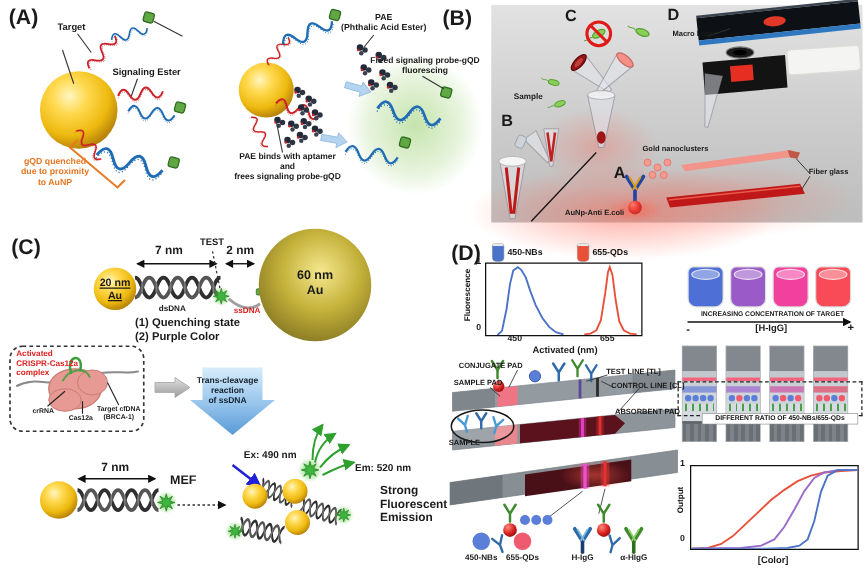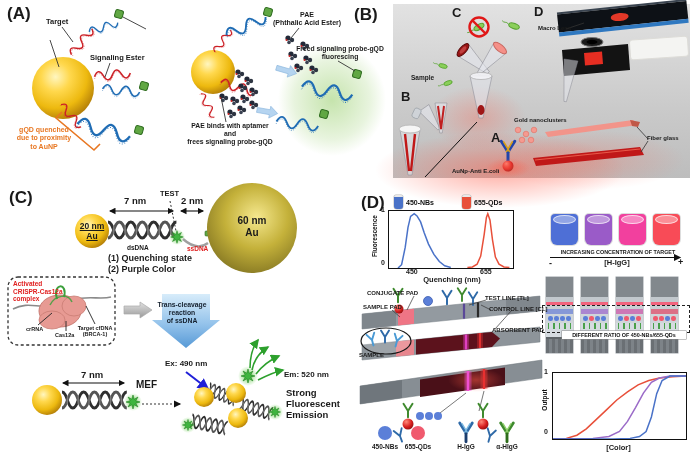--- a/index.html
+++ b/index.html
@@ -475,25 +475,25 @@
 <div class="lbl f65 red" style="left:13px;top:280px;">Activated
 CRISPR-Cas12a
 complex</div>
 <div class="lbl f55" style="left:26px;top:326px;">crRNA</div>
 <div class="lbl f55" style="left:55px;top:332px;">Cas12a</div>
 <div class="lbl f55 ctr" style="left:74px;top:325px;width:42px;">Target cfDNA
 (BRCA-1)</div>
 <div class="lbl f68 ctr" style="left:153px;top:301px;width:58px;color:#14202e;">Trans-cleavage
 reaction
 of ssDNA</div>
-<div class="lbl f8" style="left:165px;top:359px;">Ex: 490 nm</div>
+<div class="lbl f8" style="left:195px;top:359px;">Ex: 490 nm</div>
 <div class="lbl f8" style="left:284px;top:370px;">Em: 520 nm</div>
 <div class="lbl f95" style="left:81px;top:369px;">7 nm</div>
 <div class="lbl f10" style="left:136px;top:379px;">MEF</div>
-<div class="lbl f95" style="left:286px;top:387px;">Strong
+<div class="lbl f95" style="left:304px;top:387px;">Strong
 Fluorescent
 Emission</div>
 
 <div class="lbl pl" style="left:361px;top:193px;">(D)</div>
 <div class="legend-grp" style="left:394px;top:195px;">
   <span class="legend-tube" style="background: rgb(74, 114, 200);"></span>
   <span>450-NBs</span>
 </div>
 <div class="legend-grp" style="left:462px;top:195px;">
   <span class="legend-tube" style="background: rgb(232, 80, 58);"></span>
@@ -504,21 +504,21 @@
   <svg viewBox="0 0 124 57" preserveAspectRatio="none">
         <polyline points="9.0,57.0 12.6,53.7 16.2,36.4 19.0,16.3 21.6,5.4 25.2,2.7 28.0,4.9 31.6,10.9 35.2,21.7 39.5,33.1 44.9,43.4 50.3,50.5 55.7,54.8 61.8,56.5" fill="none" stroke="#4a72c8" stroke-width="1.5" vector-effect="non-scaling-stroke"></polyline>
         <polyline points="78.4,56.5 83.4,55.9 88.1,53.2 91.7,45.1 95.2,23.3 97.4,6.5 98.8,2.7 101.0,9.2 103.5,28.8 106.4,46.1 110.0,53.2 115.0,55.9 120.4,56.5" fill="none" stroke="#e8503a" stroke-width="1.5" vector-effect="non-scaling-stroke"></polyline>
       </svg>
 </div>
 <div class="vlab f65" style="left:371px;top:264px;width:56px;">Fluorescence</div>
 <div class="lbl f7" style="left:381px;top:206px;">1</div>
 <div class="lbl f7" style="left:381px;top:259px;">0</div>
 <div class="lbl f7" style="left:406px;top:268px;">450</div>
 <div class="lbl f7" style="left:480px;top:268px;">655</div>
-<div class="lbl f75 ctr" style="left:412px;top:276px;width:80px;">Quenching (nm)</div>
+<div class="lbl f75 ctr" style="left:412px;top:276px;width:80px;">Activated (nm)</div>
 
 <div class="conc-tube" style="left: 551px; background: rgb(78, 111, 214);"></div>
 <div class="conc-tube" style="left: 585px; background: rgb(154, 91, 200);"></div>
 <div class="conc-tube" style="left: 619px; background: rgb(242, 64, 158);"></div>
 <div class="conc-tube" style="left: 653px; background: rgb(248, 75, 87);"></div>
 <div class="lbl f54 ctr" style="left:548px;top:249px;width:140px;">INCREASING CONCENTRATION OF TARGET</div>
 <div class="lbl f9" style="left:549px;top:258px;">-</div>
 <div class="lbl f75 ctr" style="left:587px;top:259px;width:60px;">[H-IgG]</div>
 <div class="lbl f9" style="left:678px;top:257px;">+</div>
 

